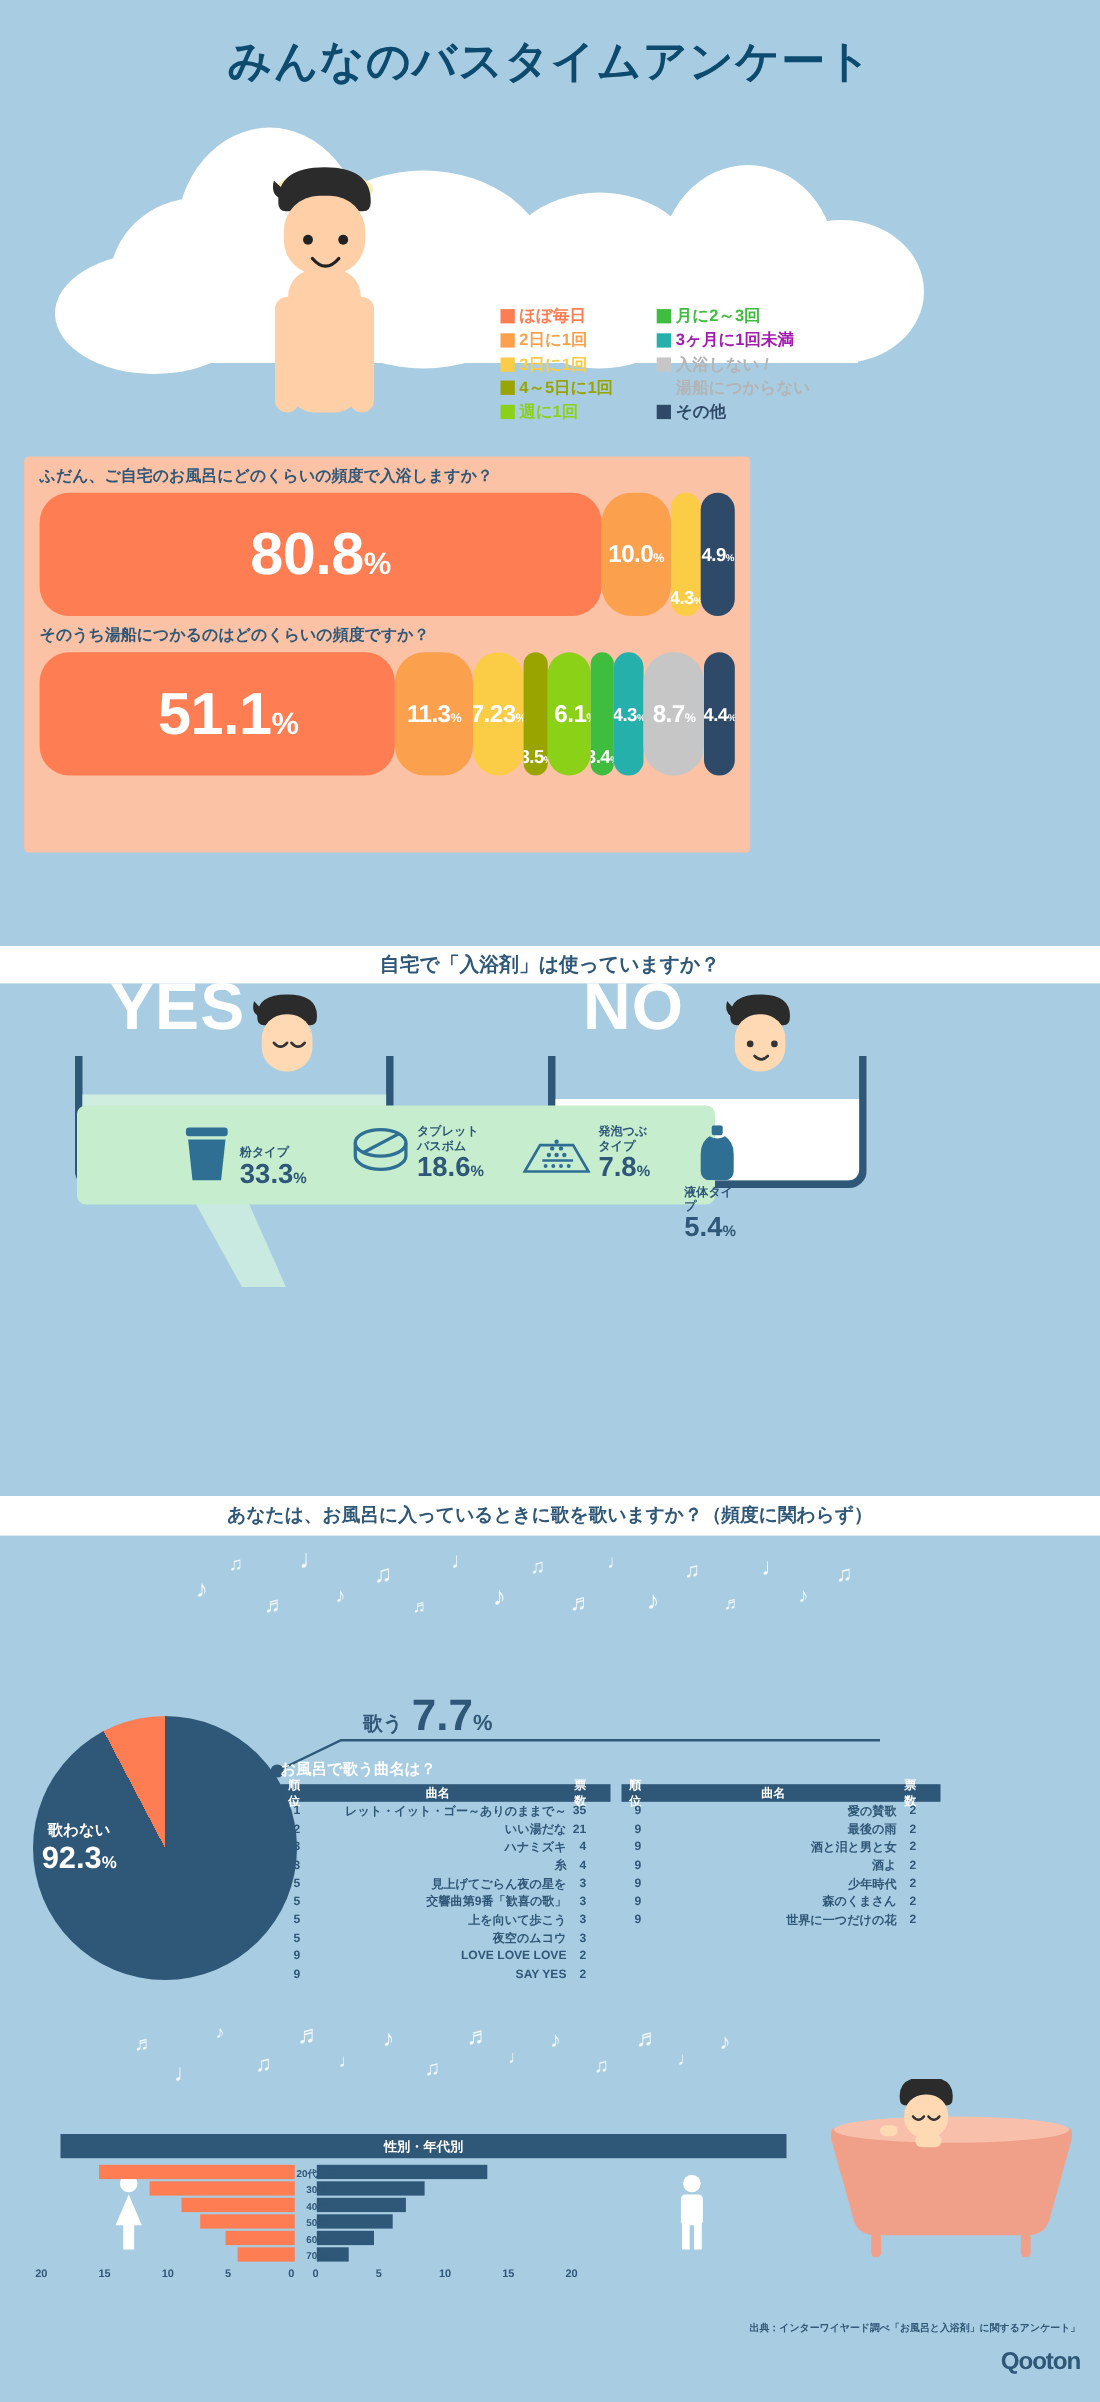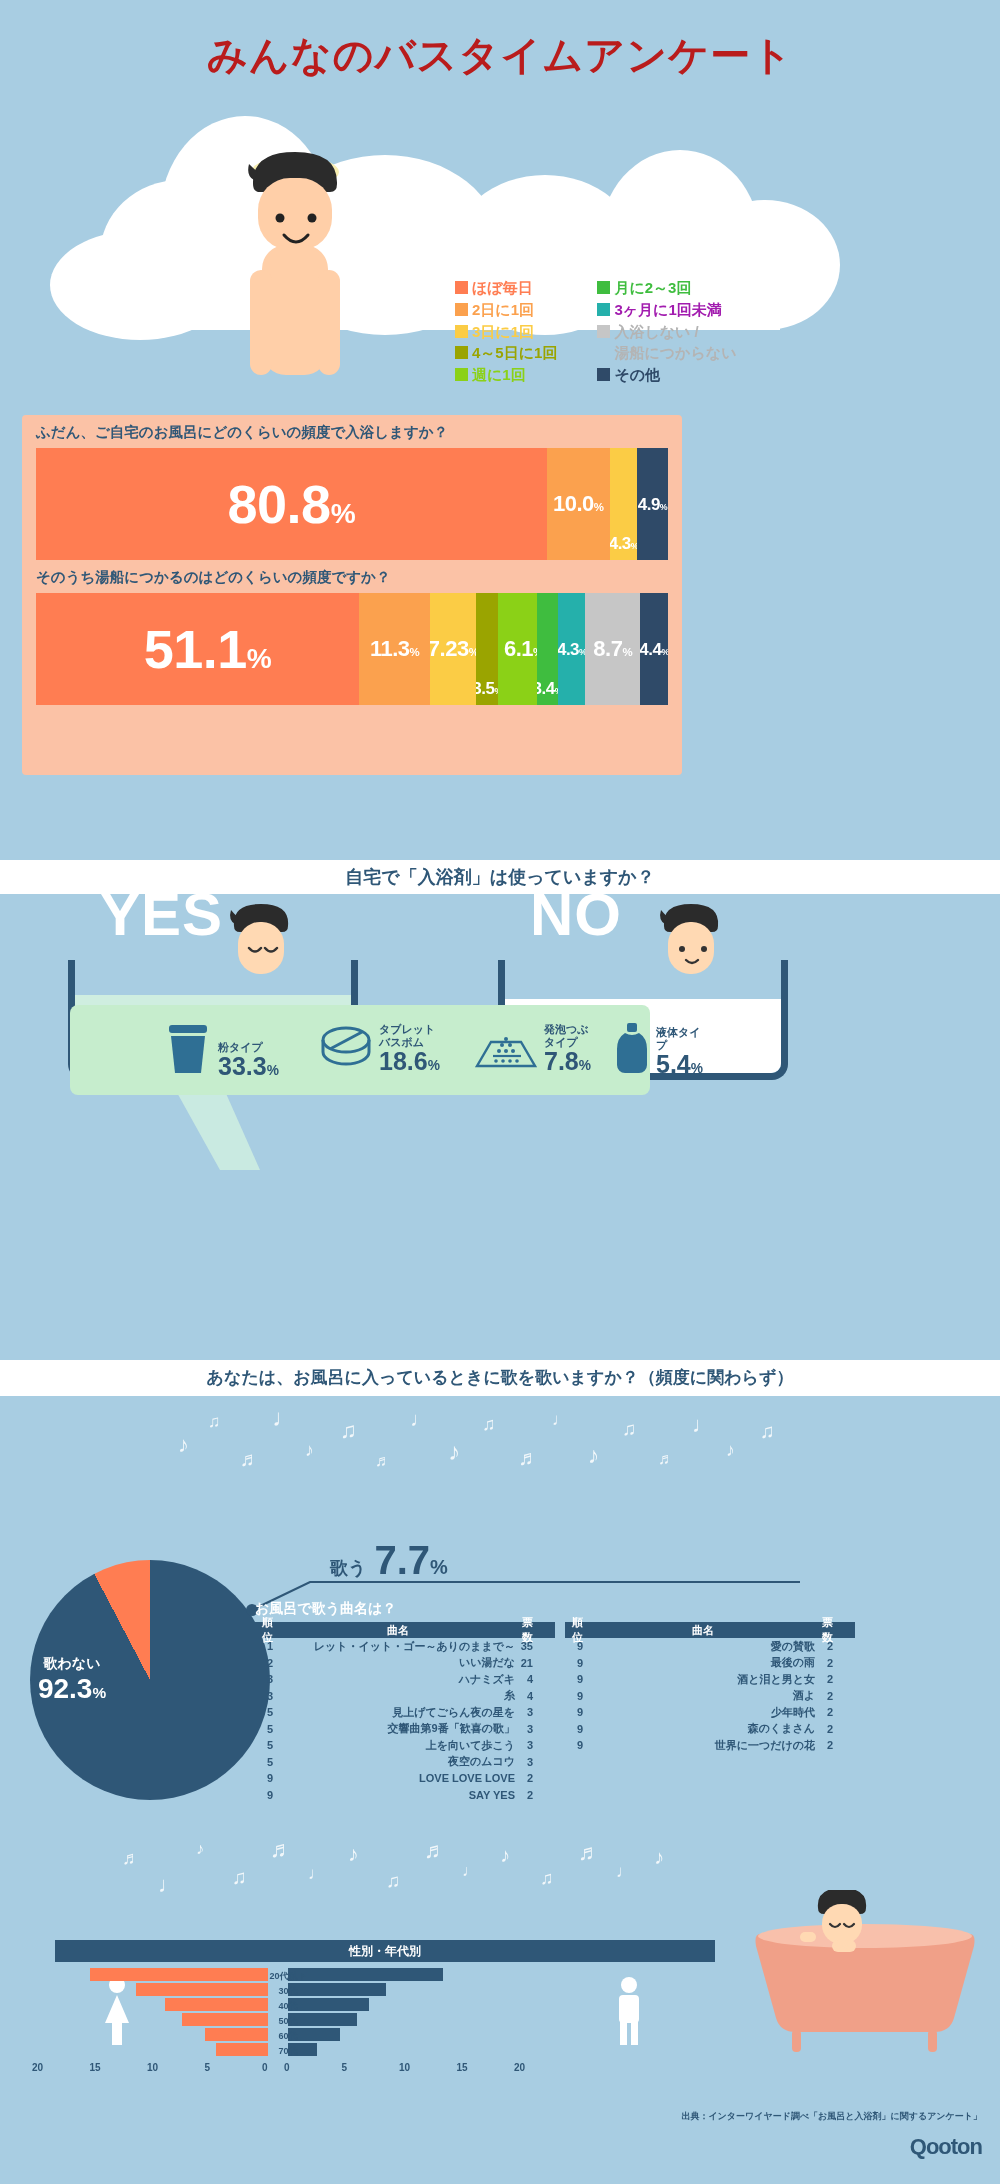--- a/index.html
+++ b/index.html
@@ -7,38 +7,38 @@
     width:1000px; height:2184px; position:relative; overflow:hidden;
     font-family:"Liberation Sans","DejaVu Sans",sans-serif;
     background:#a8cde2;
   }
   .sec { position:absolute; left:0; width:1000px; }
 
   
   #sec1 { top:0; height:860px; background:#a8cde2; }
   #title {
     position:absolute; top:28px; width:1000px; text-align:center;
-    font-size:40px; font-weight:bold; color:#b91c1c; letter-spacing:1px;
+    font-size:40px; font-weight:bold; color:#0c4a6e; letter-spacing:1px;
   }
   .cloud { position:absolute; background:#ffffff; border-radius:50%; }
   #cloudwrap { position:absolute; top:120px; left:0; width:1000px; height:200px; }
 
   #legend { position:absolute; top:278px; left:455px; width:420px;
             display:flex; gap:40px; }
   .legcol { display:flex; flex-direction:column; gap:2px; }
   .legitem { display:flex; align-items:flex-start; font-size:15px; font-weight:bold; line-height:1.32; white-space:nowrap;}
   .sw { width:13px; height:13px; margin-right:4px; margin-top:3px; flex:0 0 auto; }
   .leg2 { padding-left:17px; }
 
   #barpanel { position:absolute; top:415px; left:22px; width:660px; height:360px;
               background:#fbc2a6; border-radius:4px; }
   .qlabel { font-size:14.5px; font-weight:bold; color:#2f5777; padding:8px 0 6px 14px;}
   .barrow { position:relative; display:flex; height:112px; margin:0 14px; }
   .seg { position:relative; height:100%; display:flex; align-items:center; justify-content:center;
-         color:#fff; font-weight:bold; overflow:hidden; }
+         color:#fff; font-weight:bold; overflow:hidden;border-radius:27px; }
   .seg .v { font-size:38px; line-height:1; letter-spacing:-0.5px;}
   .seg .v.sm { font-size:22px; }
   .seg .v.xs { font-size:17px; }
   .seg .pct { font-size:0.52em; font-weight:bold; }
   .seg.low { align-items:flex-end; padding-bottom:8px; }
   .bigv .v { font-size:54px; }
 
   
   #sec2 { top:860px; height:500px; background:#a8cde2; }
   #q2bar { position:absolute; top:0; left:0; width:1000px; height:34px; background:#fff; }
@@ -450,21 +450,21 @@
           <circle cx="28" cy="29" r="1.8" fill="#2f6f94"></circle>
           <circle cx="35" cy="29" r="1.8" fill="#2f6f94"></circle>
           <circle cx="42" cy="29" r="1.8" fill="#2f6f94"></circle>
         </svg></span>
       <div class="prodtxt">
         <div class="prodname">発泡つぶ</div>
         <div class="prodname">タイプ</div>
         <div class="prodval"><span>7.8</span><span class="pct">%</span></div>
       </div>
     </div>
-    <div class="prod" style="left: 545px; top: 18px;">
+    <div class="prod" style="left: 545px; top: 18px; flex-direction: column;">
       <span><svg width="34" height="50" viewBox="0 0 34 50">
           <rect x="12" y="0" width="10" height="9" rx="2" fill="#2f6f94"></rect>
           <path d="M10 10 q7 4 14 0 q8 5 8 16 v16 a8 8 0 0 1 -8 8 h-14 a8 8 0 0 1 -8 -8 v-16 q0 -11 8 -16Z" fill="#2f6f94"></path>
         </svg></span>
       <div class="prodtxt">
         <div class="prodname">液体タイプ</div>
         <div class="prodval"><span>5.4</span><span class="pct">%</span></div>
       </div>
     </div>
   </div>

